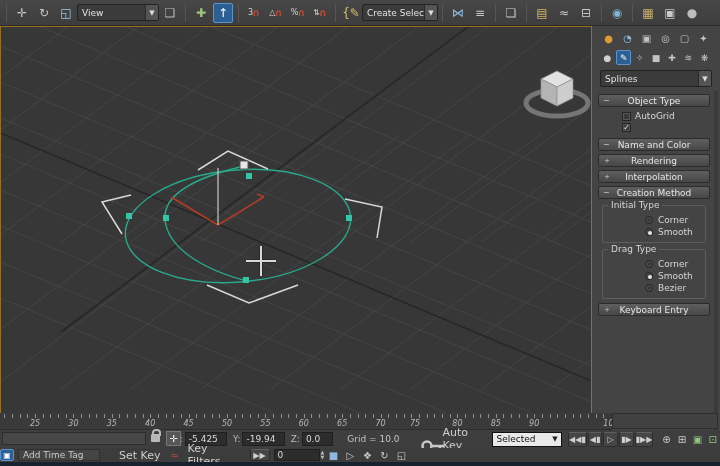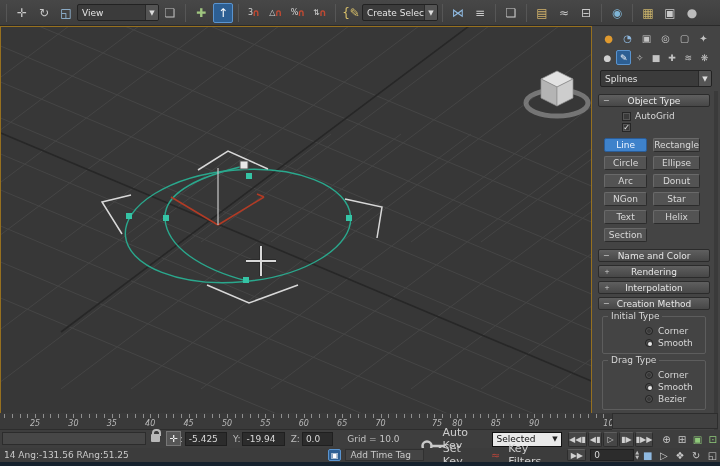--- a/index.html
+++ b/index.html
@@ -343,33 +343,20 @@
           <span>Object Type</span>
         </div>
         <div class="rollout-body">
           <div class="chk-row">
             <span class="chk"></span>
             <span>AutoGrid</span>
           </div>
           <div class="chk-row">
             <span class="chk">✓</span>
           </div>
-          <div class="obj-grid">
-            <div class="obj-btn active">Line</div>
-            <div class="obj-btn">Rectangle</div>
-            <div class="obj-btn">Circle</div>
-            <div class="obj-btn">Ellipse</div>
-            <div class="obj-btn">Arc</div>
-            <div class="obj-btn">Donut</div>
-            <div class="obj-btn">NGon</div>
-            <div class="obj-btn">Star</div>
-            <div class="obj-btn">Text</div>
-            <div class="obj-btn">Helix</div>
-            <div class="obj-btn">Section</div>
-          </div>
         </div>
       </div>
 
       <div class="rollout">
         <div class="rollout-h">
           <span class="pm">−</span>
           <span>Name and Color</span>
         </div>
       </div>
 
@@ -512,21 +499,21 @@
       <span class="tl-label" style="left: 25px;">25</span>
       <span class="tl-label" style="left: 63.4px;">30</span>
       <span class="tl-label" style="left: 101.8px;">35</span>
       <span class="tl-label" style="left: 140.2px;">40</span>
       <span class="tl-label" style="left: 178.6px;">45</span>
       <span class="tl-label" style="left: 217px;">50</span>
       <span class="tl-label" style="left: 255.4px;">55</span>
       <span class="tl-label" style="left: 293.8px;">60</span>
       <span class="tl-label" style="left: 332.2px;">65</span>
       <span class="tl-label" style="left: 370.6px;">70</span>
-      <span class="tl-label" style="left: 427px;">75</span>
+      <span class="tl-label" style="left: 405px;">75</span>
       <span class="tl-label" style="left: 447.4px;">80</span>
       <span class="tl-label" style="left: 485.8px;">85</span>
       <span class="tl-label" style="left: 524.2px;">90</span>
       <span class="tl-label" style="left: 544px; margin-top: 13px;">95</span>
       <span class="tl-label" style="left: 601px;">100</span>
     </div>
   <div class="panel-bottom-box"></div>
 
   <div class="srow1">
     <div style="width:186px"></div>
@@ -575,21 +562,20 @@
   <div class="gizmo-ic">
       <span>✛</span>
     </div>
   <svg class="key-icon" viewBox="0 0 26 26">
     <circle cx="7" cy="13" r="4.5" fill="none" stroke="#c9c9c9" stroke-width="2.5"></circle>
     <line x1="11" y1="13" x2="24" y2="13" stroke="#c9c9c9" stroke-width="2.5"></line>
     <line x1="20" y1="13" x2="20" y2="17" stroke="#c9c9c9" stroke-width="2.5"></line>
   </svg>
 
   <div class="srow2">
-    <div class="prompt">14 Ang:-131.56 RAng:51.25</div>
     <div class="iso-btn">
         <span>▣</span>
       </div>
     <div class="timetag">Add Time Tag</div>
     <div class="flat-btn" style="margin-left:14px">Set Key</div>
     <div class="nav-ic">
         <span class="curve-ic">≈</span>
       </div>
     <div class="flat-btn" style="width:66px">Key Filters...</div>
     <div class="tbtn" style="width:20px;height:12px">

